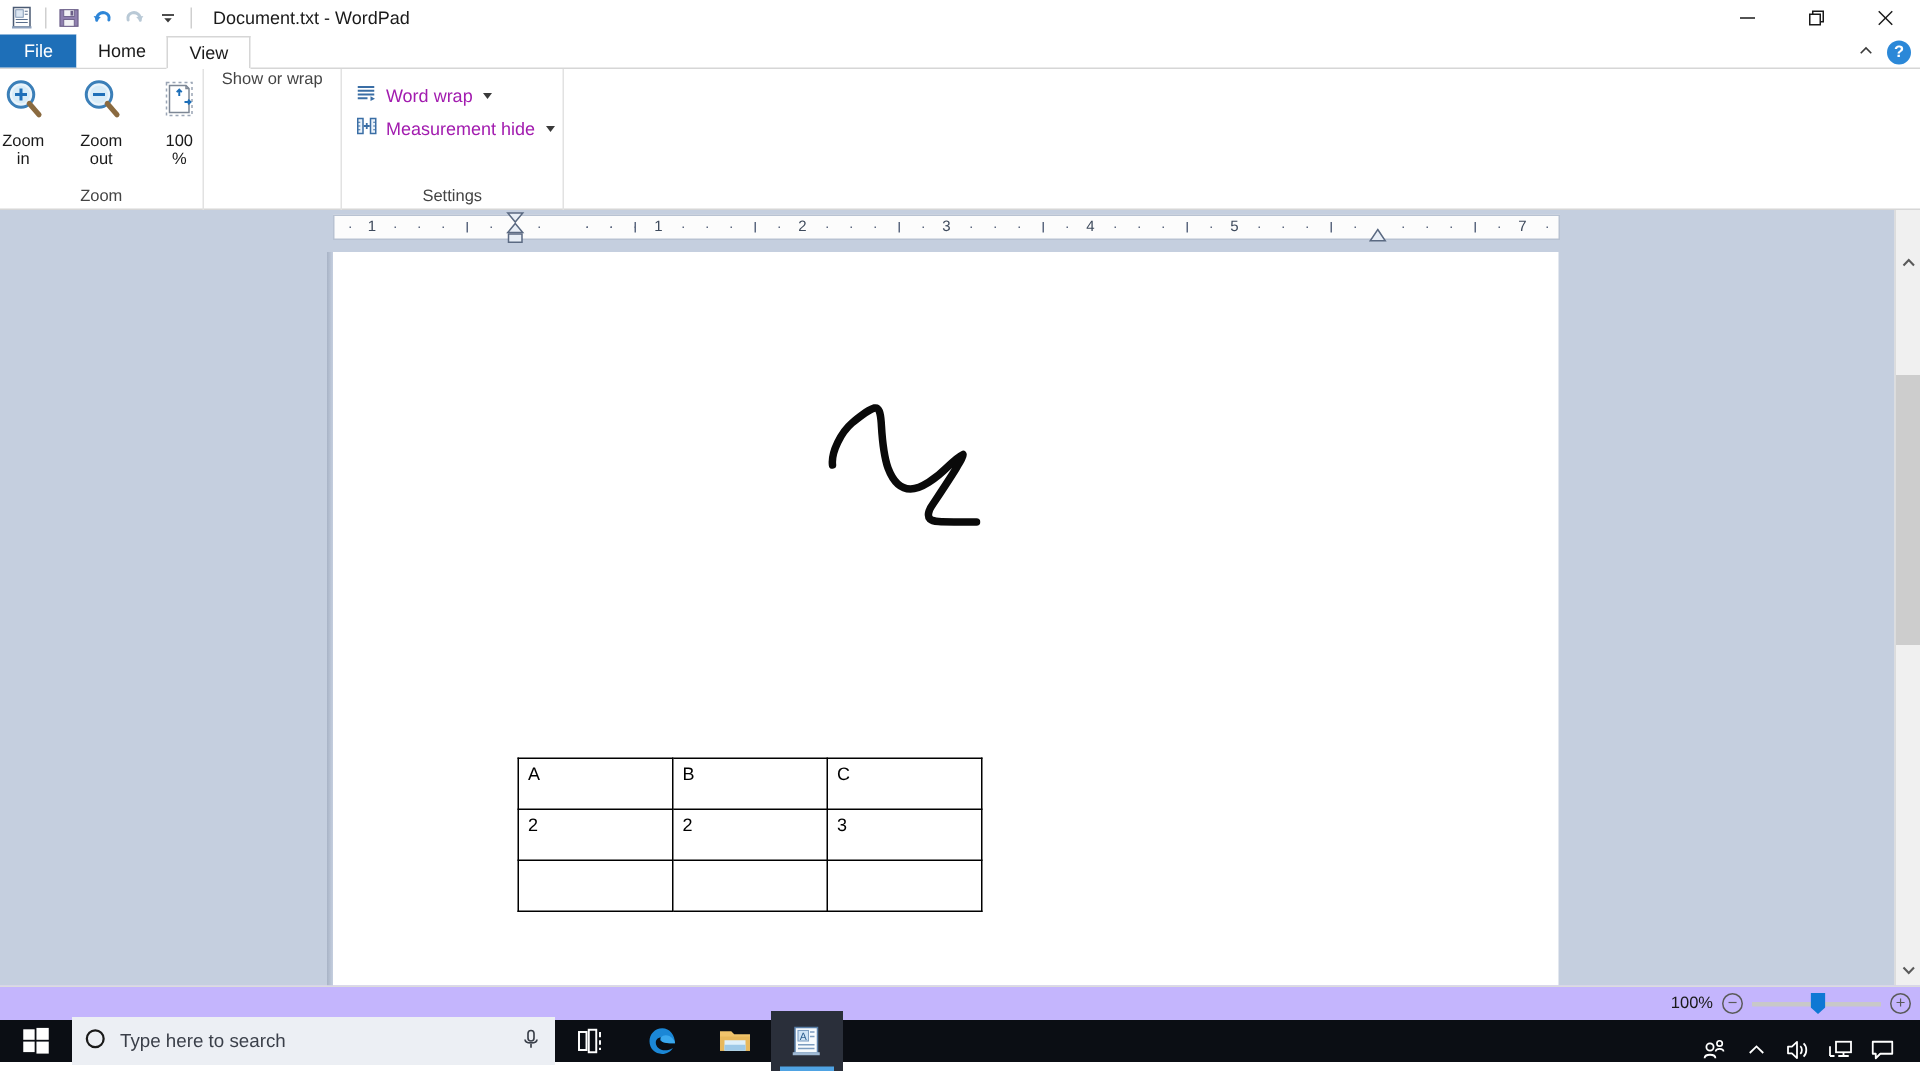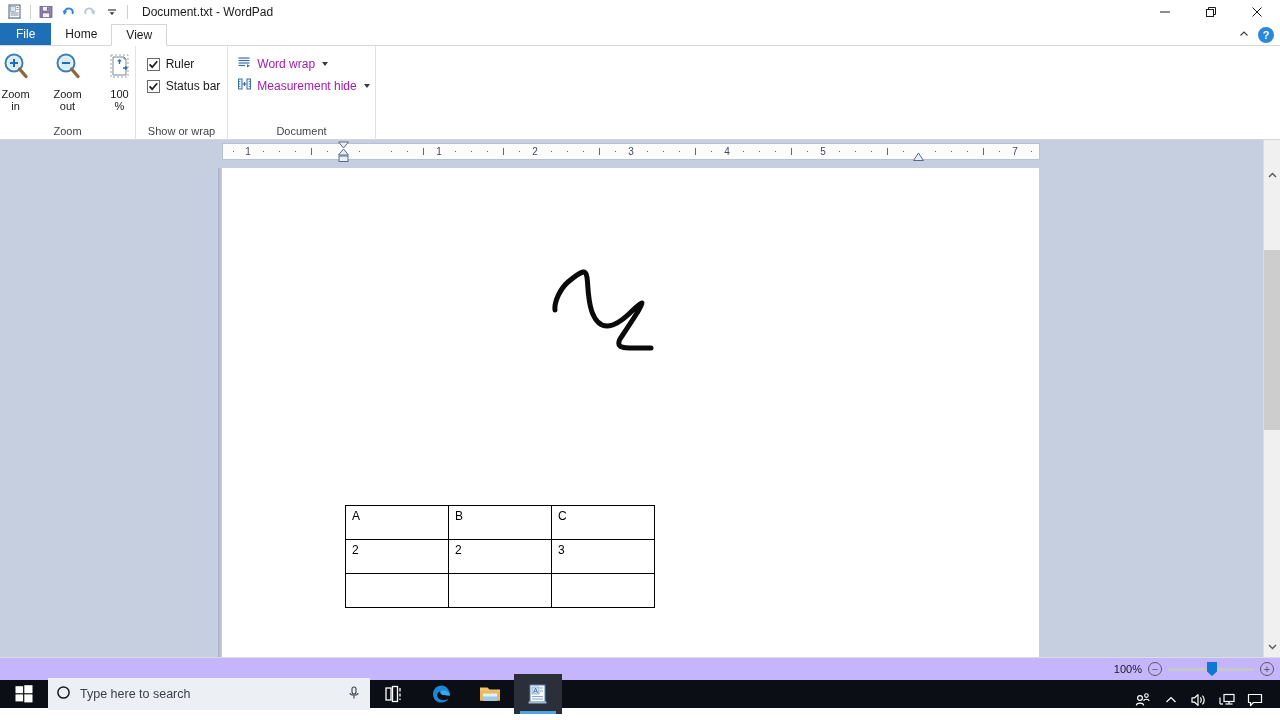--- a/index.html
+++ b/index.html
@@ -357,38 +357,20 @@
             </svg>
           </span>
           <span class="bigbtn-label">100</span>
           <span class="bigbtn-label" style="margin-top:0;">%</span>
         </div>
       </div>
       <div class="rgroup-label">Zoom</div>
     </div>
 
     <div class="rgroup" style="width:92px; justify-content:flex-start;">
-      <div class="rgroup-items" style="flex-direction:column; align-items:flex-start; padding-top:7px; padding-left:4px;">
-        <div class="chk-row">
-          <span class="chk">
-            <svg width="11" height="11" viewBox="0 0 11 11">
-              <path d="M1.6 5.4 L4.2 8.2 L9.2 2.2" fill="none" stroke="#1a1a1a" stroke-width="1.7"></path>
-            </svg>
-          </span>
-          <span class="chk-label">Ruler</span>
-        </div>
-        <div class="chk-row">
-          <span class="chk">
-            <svg width="11" height="11" viewBox="0 0 11 11">
-              <path d="M1.6 5.4 L4.2 8.2 L9.2 2.2" fill="none" stroke="#1a1a1a" stroke-width="1.7"></path>
-            </svg>
-          </span>
-          <span class="chk-label">Status bar</span>
-        </div>
-      </div>
       <div class="rgroup-label">Show or wrap</div>
     </div>
 
     <div class="rgroup" style="width:148px;">
       <div class="rgroup-items" style="flex-direction:column; align-items:flex-start; padding-top:7px; padding-left:4px;">
         <div class="set-row">
           <span>
             <svg width="15" height="15" viewBox="0 0 15 15">
               <line x1="1.5" y1="3" x2="12.5" y2="3" stroke="#3a6ea5" stroke-width="1.2"></line>
               <line x1="1.5" y1="5.5" x2="12.5" y2="5.5" stroke="#3a6ea5" stroke-width="1.2"></line>
@@ -412,21 +394,21 @@
               <line x1="11.8" y1="7" x2="13.5" y2="7" stroke="#3a6ea5" stroke-width="0.8"></line>
               <line x1="11.8" y1="9.5" x2="13.5" y2="9.5" stroke="#3a6ea5" stroke-width="0.8"></line>
               <line x1="7.5" y1="5" x2="7.5" y2="9" stroke="#3a6ea5" stroke-width="1.2"></line>
               <line x1="5.5" y1="7" x2="9.5" y2="7" stroke="#3a6ea5" stroke-width="1.2"></line>
             </svg>
           </span>
           <span class="set-label">Measurement hide</span>
           <span class="caret-dn"></span>
         </div>
       </div>
-      <div class="rgroup-label">Document</div>
+      <div class="rgroup-label">Settings</div>
     </div>
 
     <div style="flex:1;"></div>
   </div>
 
   <div class="workspace">
 
     <div class="ruler-band">
       <div class="ruler">
         <div class="ruler-inner">

